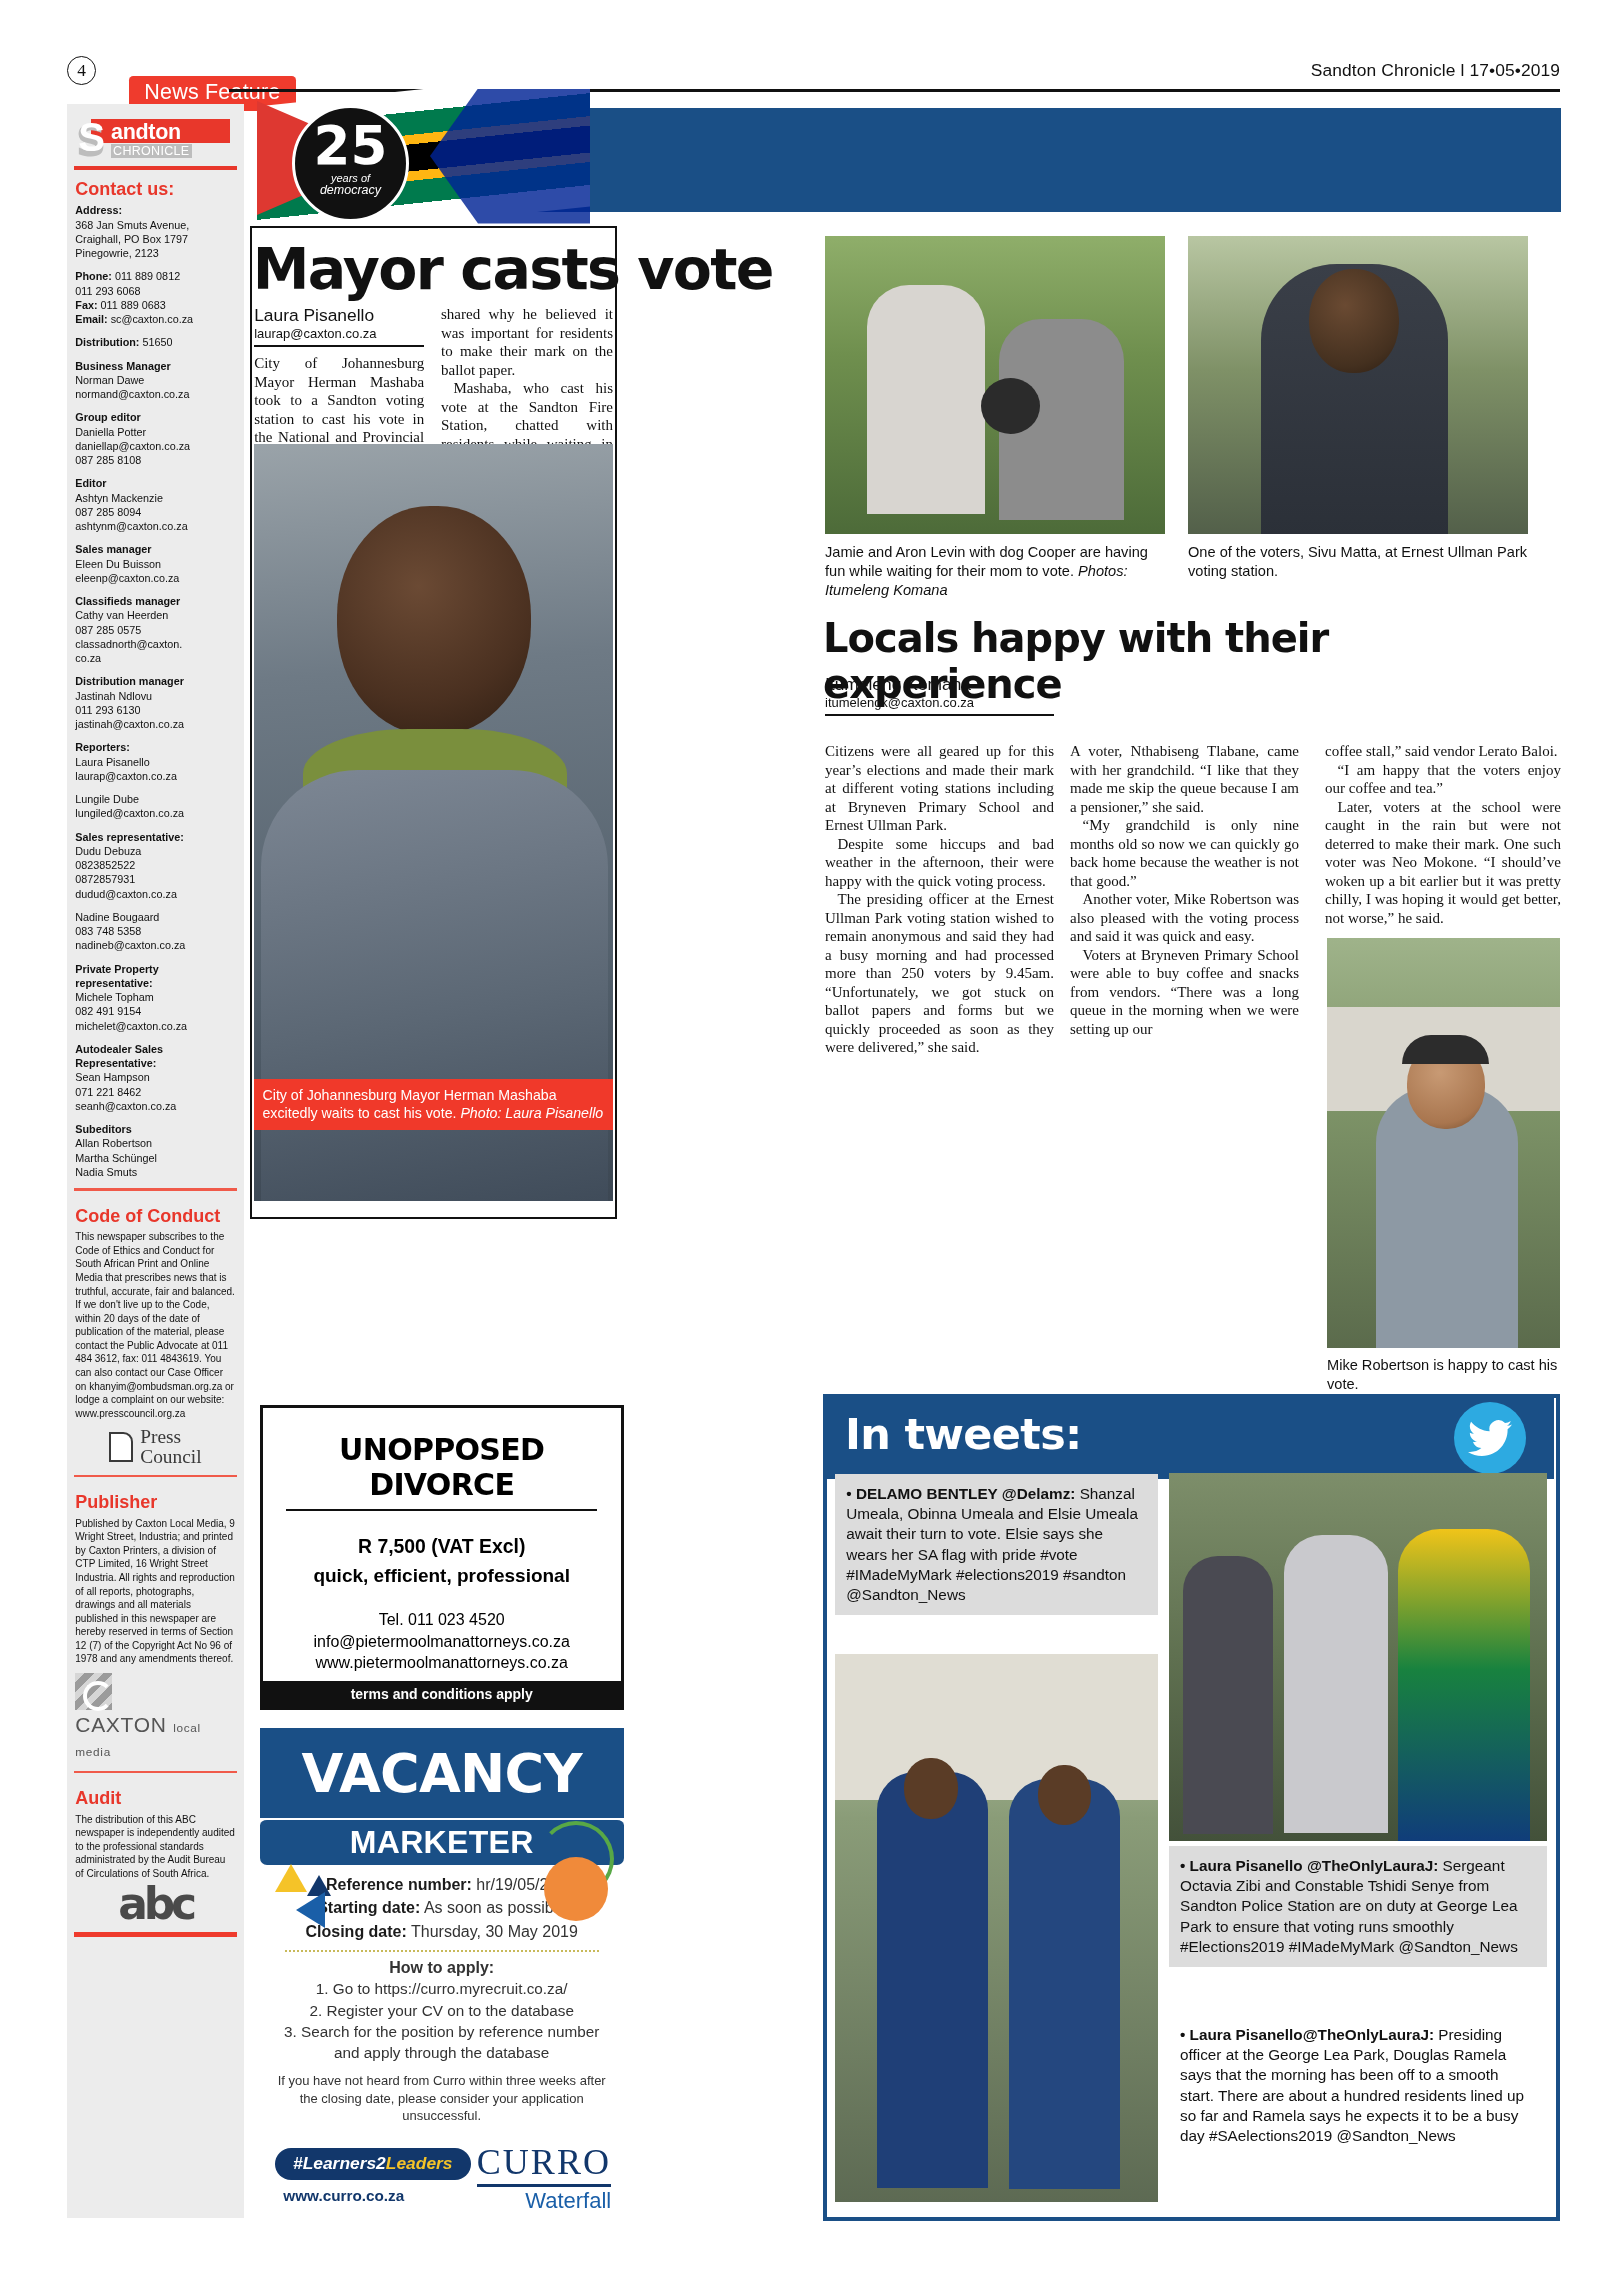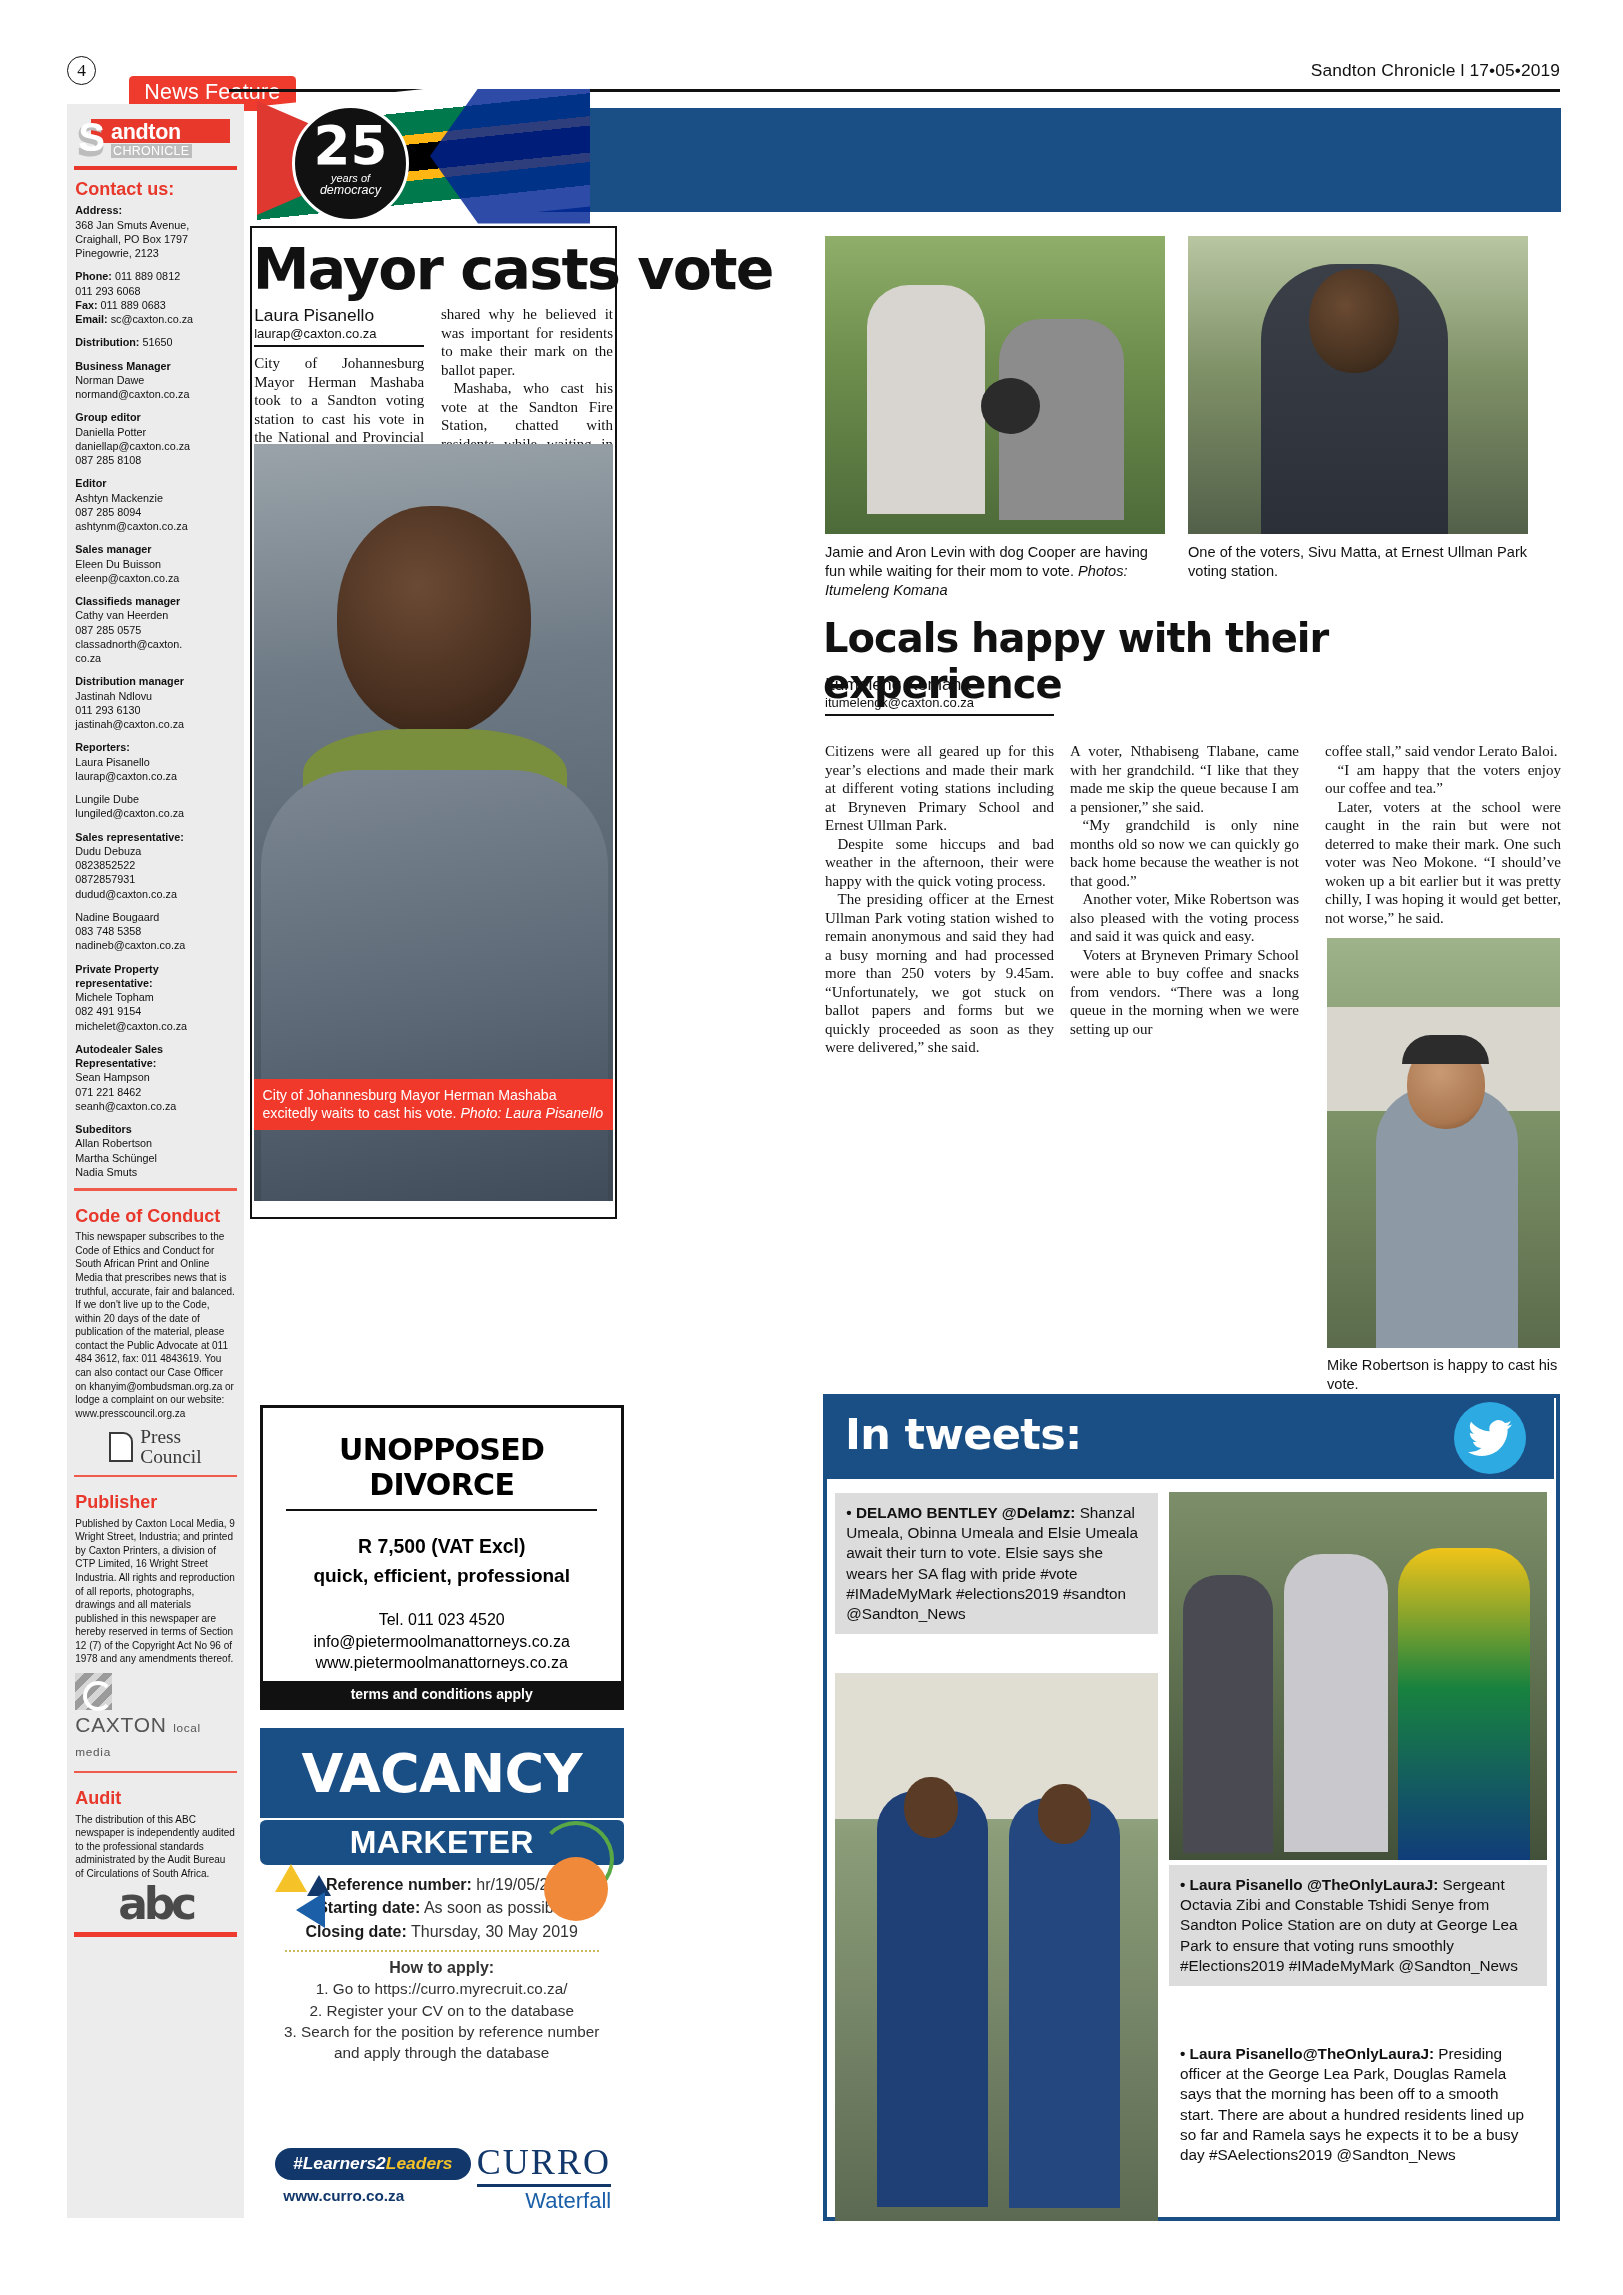--- a/index.html
+++ b/index.html
@@ -193,21 +193,21 @@
   
   .tweets { position:absolute; left: 573px; top: 1304px; width: 737px; height: 827px;
      border: 4.9px solid #1a4f86; }
   .tweets-head { position:absolute; left: 0; top: 0; width: 727px; height: 81px; background:#1a4f86; }
   .tweets-head .t { position:absolute; left: 18px; top: 11px; color:#fff; font-size: 43px; font-weight: bold;
      font-family:"DejaVu Sans", sans-serif; letter-spacing:-0.7px;}
   .tw-bird { position:absolute; right: 28px; top: 4.2px; width: 72px; height: 72px; border-radius:50%;
      background:#2daae1; }
   .tw-bird svg { position:absolute; left: 14px; top: 16.7px; }
 
-  .tw-grid { position:absolute; left: 0; top: 88px; width: 727px; height: 713px; }
+  .tw-grid { position:absolute; left: 0; top: 69px; width: 727px; height: 713px; }
   .tw-item { position:absolute; font-size: 15.3px; line-height: 1.33; color:#111; padding: 9.7px 11px; }
   .tw-item b { font-weight: bold; }
   .tw1 { left: 8.3px; top: 7px; width: 323px; background: #dcdcdc; }
   .tw2 { left: 342px; top: 379px; width: 378px; background: #dcdcdc; }
   .tw3 { left: 342px; top: 548px; width: 378px; background: #ffffff; }
 
   .ph-tw-right { position:absolute; left: 342px; top: 5.6px; width: 378px; height: 368px;
      background: linear-gradient(180deg,#7d8e6a 0%, #5f7050 50%, #43513a 100%); overflow:hidden;}
   .ph-tw-right .p1{position:absolute;left:14px;top:83px;width:90px;height:278px;background:#4a4a52;border-radius:35px 35px 0 0;}
   .ph-tw-right .p2{position:absolute;left:115px;top:62px;width:104px;height:298px;background:#c9c9cd;border-radius:38px 38px 0 0;}
@@ -514,20 +514,21 @@
         <span>Thursday, 30 May 2019</span></div>
     </div>
     <div class="dots"></div>
     <div class="how">How to apply:</div>
     <div class="steps" id="curro-steps">
         <div>1. Go to https://curro.myrecruit.co.za/</div>
         <div>2. Register your CV on to the database</div>
         <div>3. Search for the position by reference number</div>
         <div>and apply through the database</div>
       </div>
+    <div class="note">If you have not heard from Curro within three weeks after the closing date, please consider your application unsuccessful.</div>
 
     <div class="foot">
       <div class="pill">
         <span>#Learners2</span><em>Leaders</em>
       </div>
       <div class="site">www.curro.co.za</div>
       <div class="brand">
         <div class="bn">CURRO</div>
         <div class="br"></div>
         <div class="bs">Waterfall</div>

